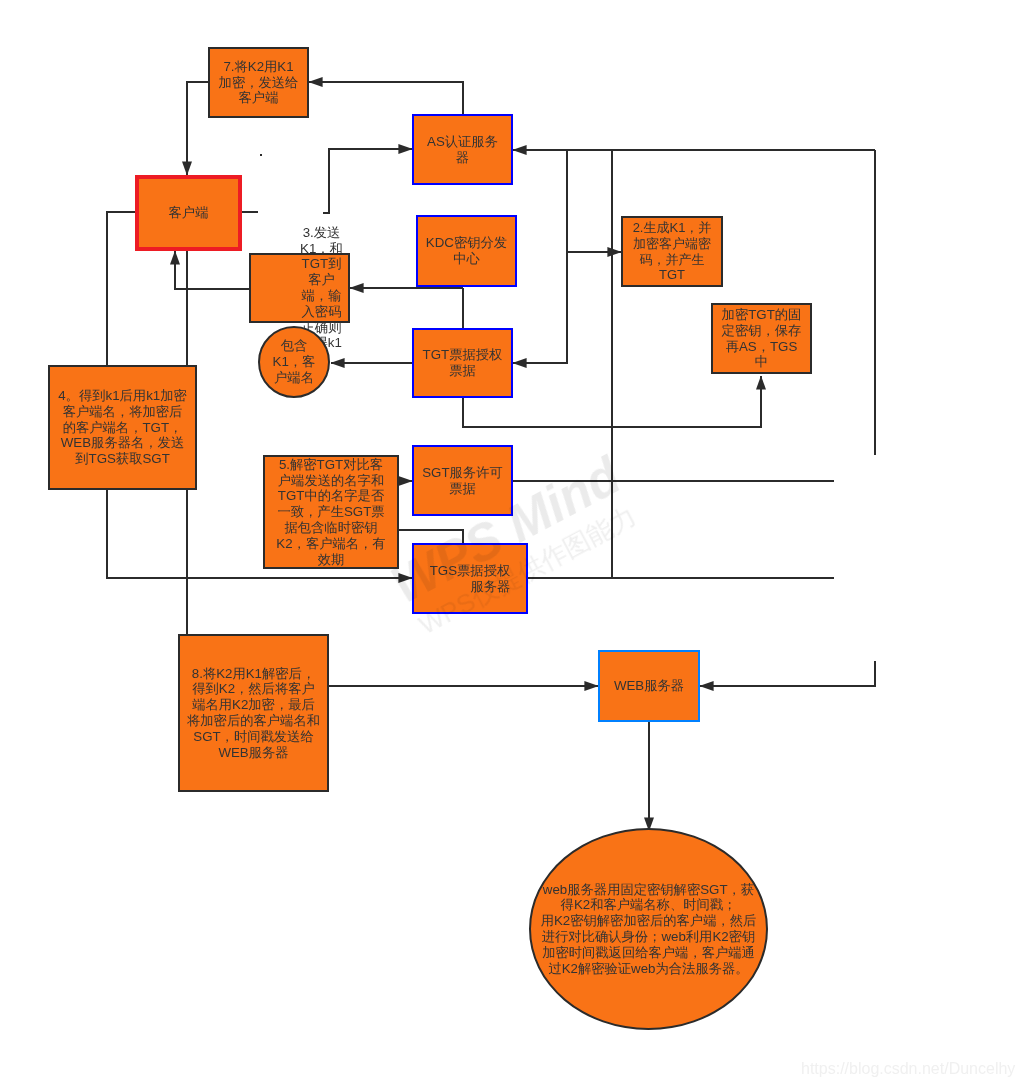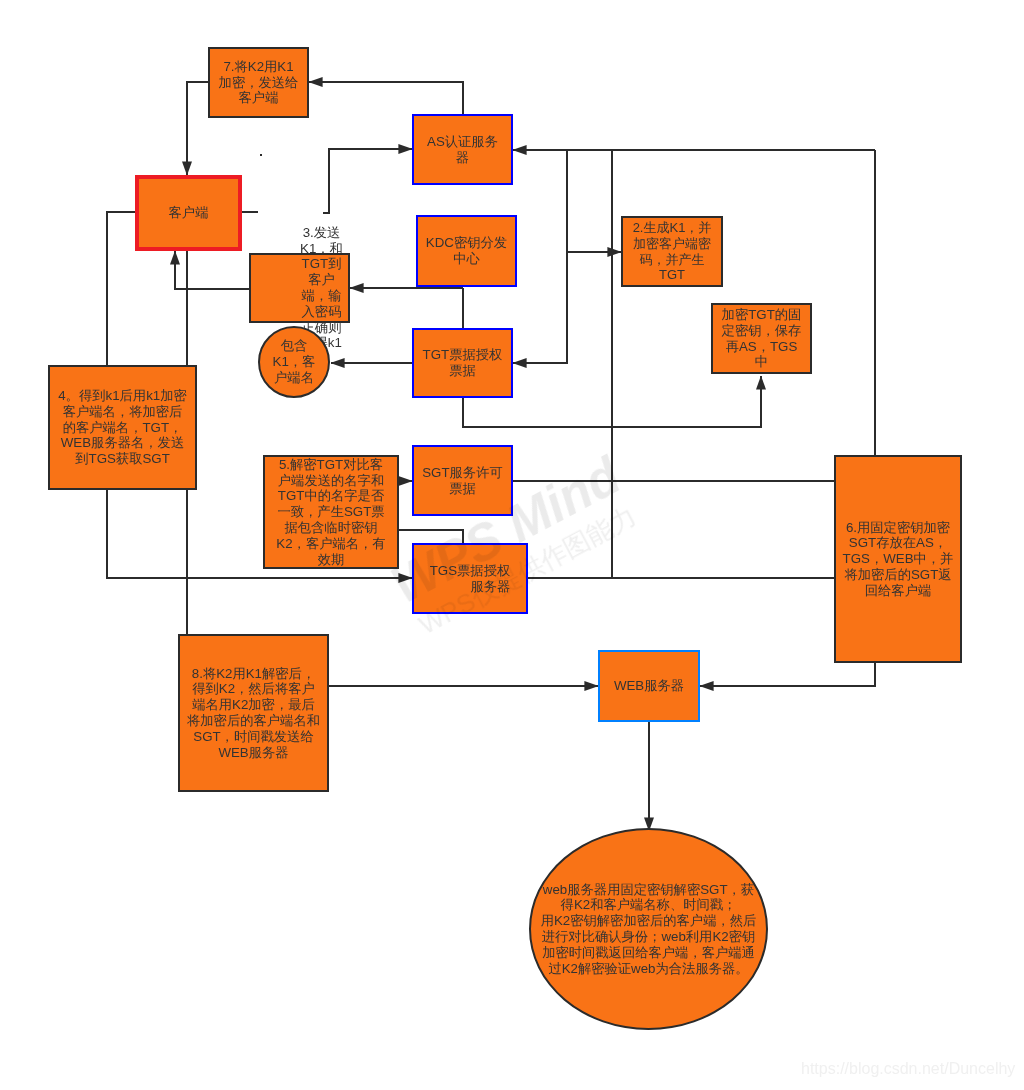--- a/index.html
+++ b/index.html
@@ -121,27 +121,20 @@
 效期</span>
     </div>
   <div class="node blue" style="left:412px;top:445px;width:101px;height:71px;">
       <span class="tx" style="font-size:13.3px">SGT服务许可
 票据</span>
     </div>
   <div class="node blue" style="left:412px;top:543px;width:116px;height:71px;text-align:right;">
       <span class="tx" style="font-size:13.3px">TGS票据授权
 服务器</span>
     </div>
-  <div class="node plain" style="left:834px;top:455px;width:128px;height:208px;">
-      <span class="tx" style="font-size:13.3px">6.用固定密钥加密
-SGT存放在AS，
-TGS，WEB中，并
-将加密后的SGT返
-回给客户端</span>
-    </div>
   <div class="node plain" style="left:178px;top:634px;width:151px;height:158px;">
       <span class="tx" style="font-size:13.3px">8.将K2用K1解密后，
 得到K2，然后将客户
 端名用K2加密，最后
 将加密后的客户端名和
 SGT，时间戳发送给
 WEB服务器</span>
     </div>
   <div class="node lblue" style="left:598px;top:650px;width:102px;height:72px;">
       <span class="tx" style="font-size:13.3px">WEB服务器</span>

